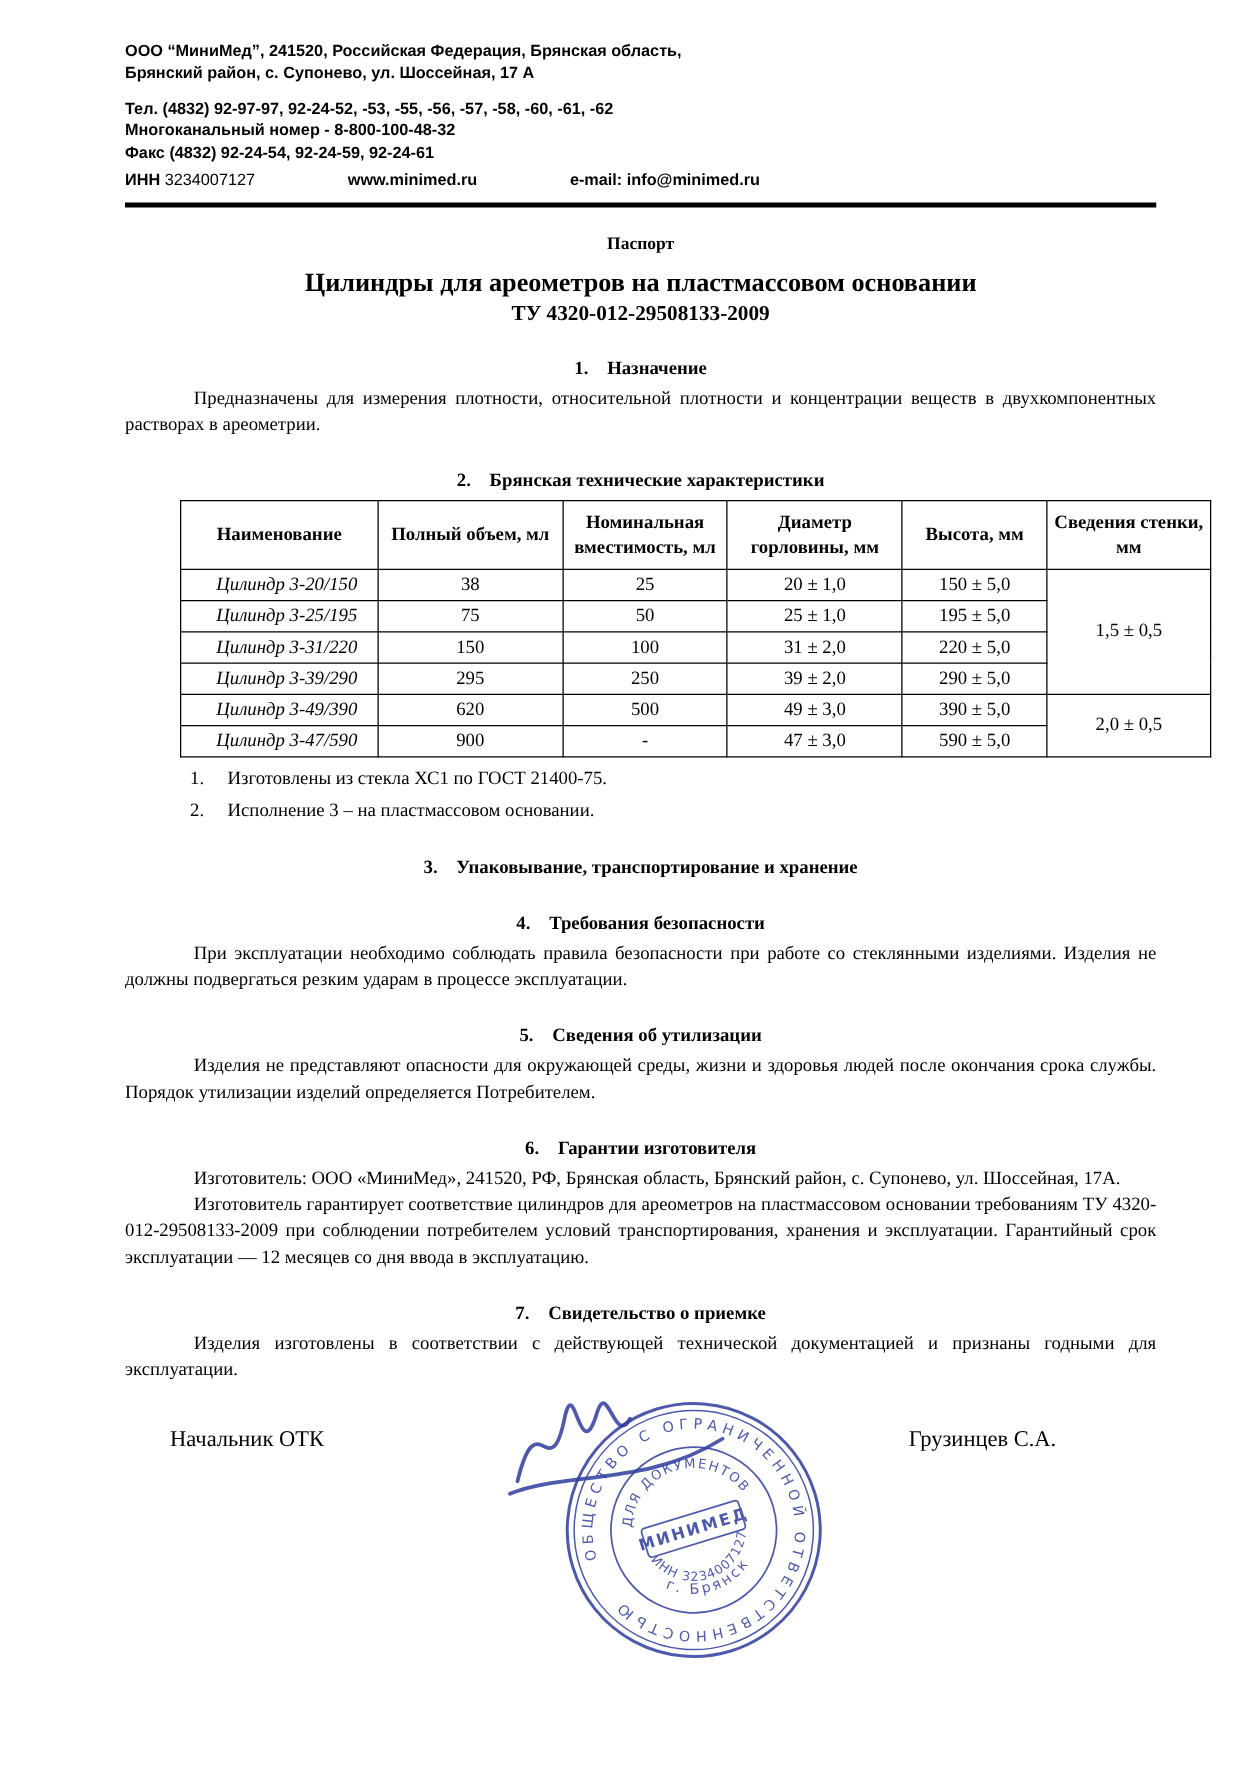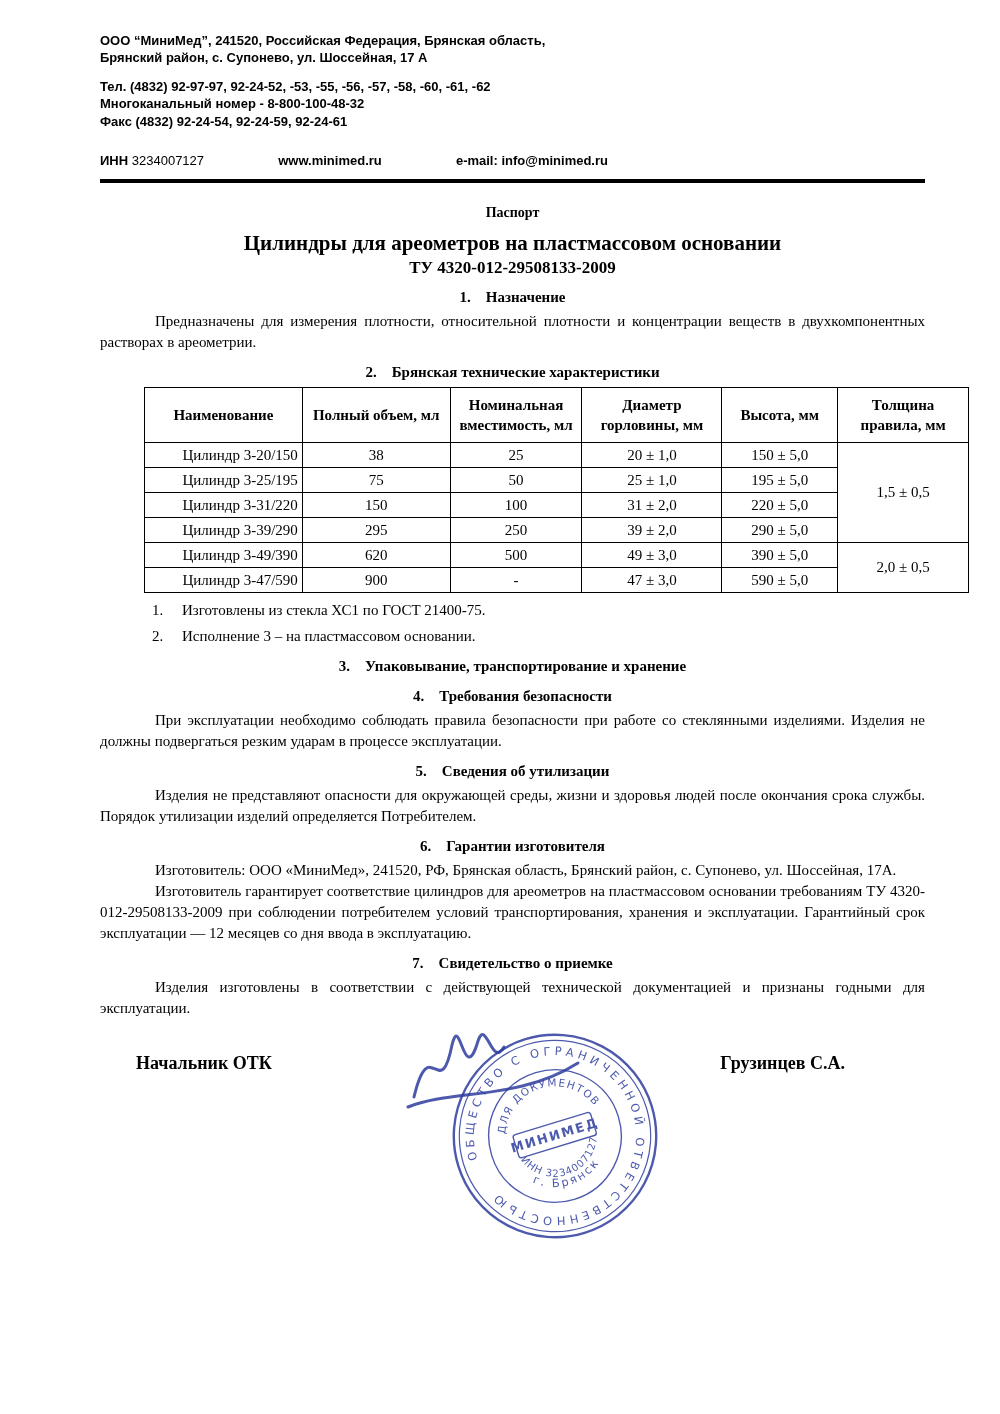--- a/index.html
+++ b/index.html
@@ -20,47 +20,47 @@
   .header { display:flex; justify-content:space-between; align-items:flex-start; }
   .logo-block { width:300px; text-align:center; }
   .emblem { display:block; margin:0 auto; }
   .brand-row { line-height:1; margin-top:2px; white-space:nowrap; }
   .brand { font-family:"DejaVu Serif", serif; font-weight:700; font-size:43px; letter-spacing:1px; }
   .reg { font-size:15px; font-weight:700; vertical-align:top; }
   .tagline { font-family:"DejaVu Serif", serif; font-weight:700; font-style:italic; font-size:17px; letter-spacing:2px; margin-top:5px; white-space:nowrap; }
   .contact-block { width:508px; font-family:"Liberation Sans", sans-serif; font-weight:700; font-size:13px; line-height:1.32; padding-top:8px; }
   .contact-block .line { white-space:nowrap; }
   .addr { margin-bottom:12px; }
-  .phones { margin-bottom:22px; }
+  .phones { margin-bottom:5px; }
   .inn-row { display:flex; justify-content:space-between; align-items:baseline; }
   .inn-value { font-weight:400; }
   .header-rule { height:4px; background:#000; margin-top:10px; }
   
   .doc-type { text-align:center; font-size:14px; font-weight:700; margin-top:22px; }
   .product  { text-align:center; font-size:21px; font-weight:700; margin-top:10px; }
   .tu       { text-align:center; font-size:17px; font-weight:700; margin-top:2px; }
   
-  .sec-heading { text-align:center; font-weight:700; font-size:15px; margin:9px 0 3px; line-height:21px; }
+  .sec-heading { text-align:center; font-weight:700; font-size:15px; margin:24px 0 3px; line-height:21px; }
   .sec-heading .num { margin-right:15px; }
   .body-text { font-size:15px; line-height:21px; text-align:justify; text-indent:55px; }
   
   .spec-table { border-collapse:collapse; width:100%; margin-top:4px;margin-left:44px; }
   .spec-table th, .spec-table td {
     border:1px solid #000; font-size:15px; text-align:center;
     vertical-align:middle; padding:2px 4px; line-height:20px;
   }
   .spec-table th { font-weight:700; padding:7px 5px; }
-  .spec-table td.name { text-align:right; padding-left:16px; }
+  .spec-table td.name { text-align:center; padding-left:16px;font-style:italic; }
   
   .notes { margin:7px 0 0 52px; }
   .note { display:flex; font-size:15px; line-height:21px; margin-bottom:5px; }
   .note-num { width:30px; flex:none; }
   
   .sign-area { position:relative; margin-top:34px; height:300px; }
-  .signoff { display:flex; justify-content:space-between; padding:0 80px 0 36px; font-size:18px; font-weight:700;align-items:center; }
+  .signoff { display:flex; justify-content:space-between; padding:0 80px 0 36px; font-size:18px; font-weight:400;align-items:center; }
   .signature { position:absolute; left:300px; top:-48px; }
   .stamp { position:absolute; left:340px; top:-32px; }
 </style>
 </head>
 <body>
 
 <div class="page">
 
   <div class="header">
 
@@ -105,21 +105,21 @@
         <col style="width:116px">
         <col style="width:131px">
     </colgroup>
     <thead>
       <tr>
         <th>Наименование</th>
         <th>Полный объем, мл</th>
         <th>Номинальная вместимость, мл</th>
         <th>Диаметр горловины, мм</th>
         <th>Высота, мм</th>
-        <th>Толщина правила, мм</th>
+        <th>Сведения стенки, мм</th>
       </tr>
     </thead>
     <tbody>
       <tr>
         <td class="name">Цилиндр 3-20/150</td>
         <td>38</td>
         <td>25</td>
         <td>20 ± 1,0</td>
         <td>150 ± 5,0</td>
         <td rowspan="4">1,5 ± 0,5</td>

